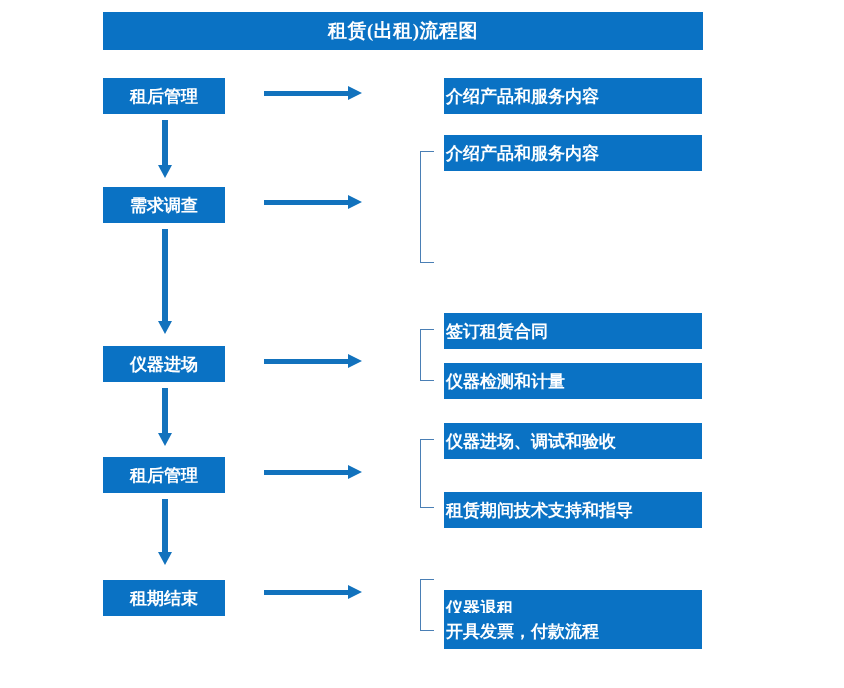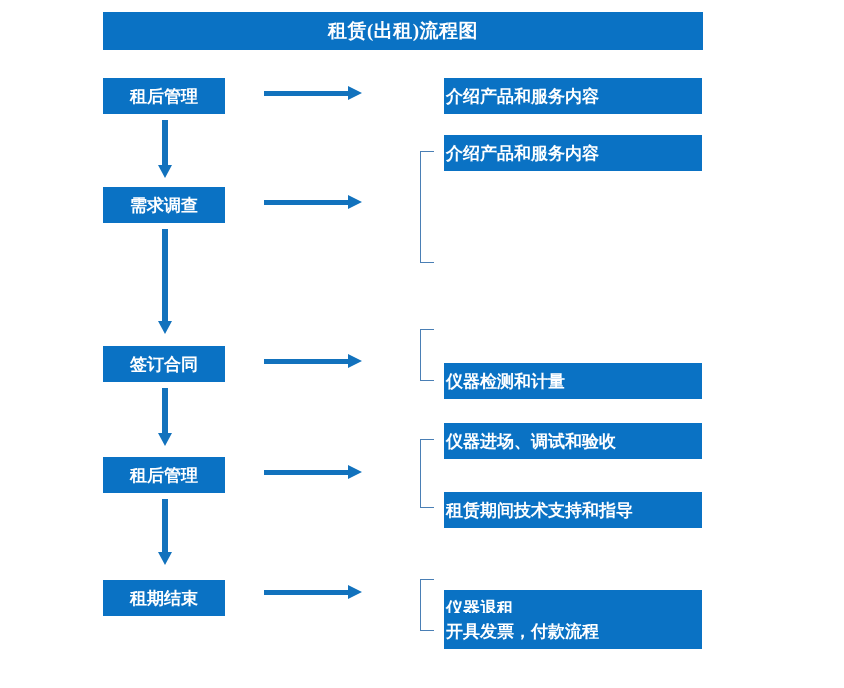--- a/index.html
+++ b/index.html
@@ -123,26 +123,27 @@
 </style>
 </head>
 <body>
 
 <div id="canvas">
 
   <div class="title-bar">租赁(出租)流程图</div>
 
   <div class="box left" style="top:78px">租后管理</div>
   <div class="box left" style="top:187px">需求调查</div>
-  <div class="box left" style="top:346px">签订合同</div>
+  <div class="box left" style="top:346px">仪器进场</div>
   <div class="box left" style="top:457px">租后管理</div>
   <div class="box left" style="top:580px">租期结束</div>
 
   <div class="box right" style="top:78px">介绍产品和服务内容</div>
   <div class="box right" style="top:135px">介绍产品和服务内容</div>
+  <div class="box right" style="top:313px">签订租赁合同</div>
   <div class="box right" style="top:363px">仪器检测和计量</div>
   <div class="box right" style="top:423px">仪器进场、调试和验收</div>
   <div class="box right" style="top:492px">租赁期间技术支持和指导</div>
   <div class="box right" style="top:590px">仪器退租</div>
   <div class="box right" style="top:613px">开具发票，付款流程</div>
 
   <div class="arrow-h" style="left:264px; top:86px">
     <div class="shaft"></div>
     <div class="head"></div>
   </div>

